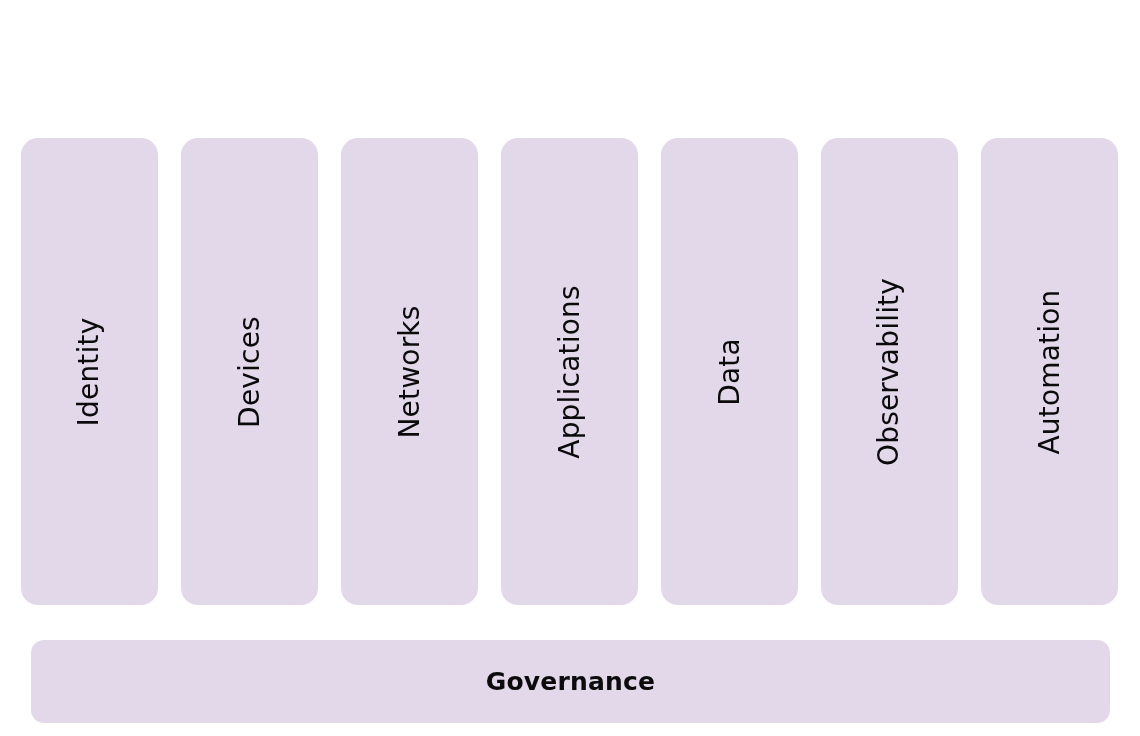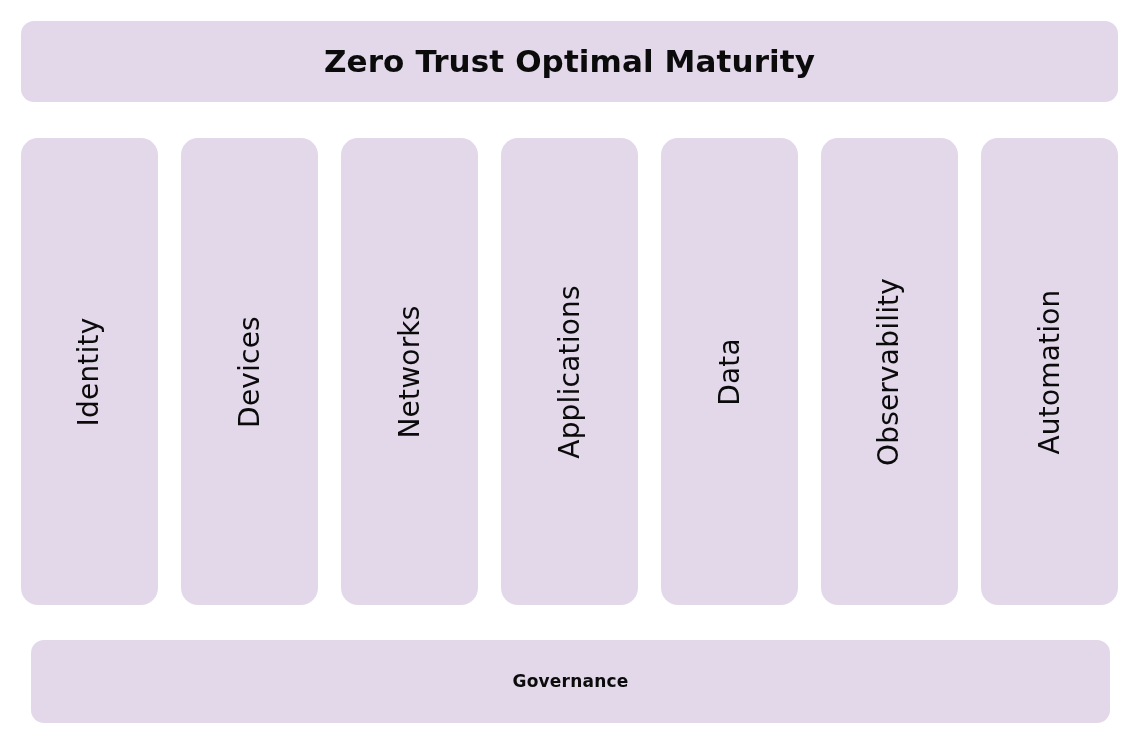--- a/index.html
+++ b/index.html
@@ -88,36 +88,33 @@
     width: 1079px;
     height: 83px;
     background: #e2d8ea;
     border-radius: 13px;
     display: flex;
     align-items: center;
     justify-content: center;
     box-sizing: border-box;
   }
   .footer-text {
-    font-size: 17px;
+    font-size: 25px;
     font-weight: 700;
     color: #0b0b0b;
     line-height: 1;
     letter-spacing: 0.2px;
     white-space: nowrap;
   }
 </style>
 </head>
 <body>
 
 <div id="canvas">
 
-  <div class="title-bar">
-    <span class="title-text">Zero Trust Optimal Maturity</span>
-  </div>
 
   <div class="pillars-row">
 
     <div class="pillar">
       <span class="pillar-label">Identity</span>
     </div>
 
     <div class="pillar">
       <span class="pillar-label">Devices</span>
     </div>

